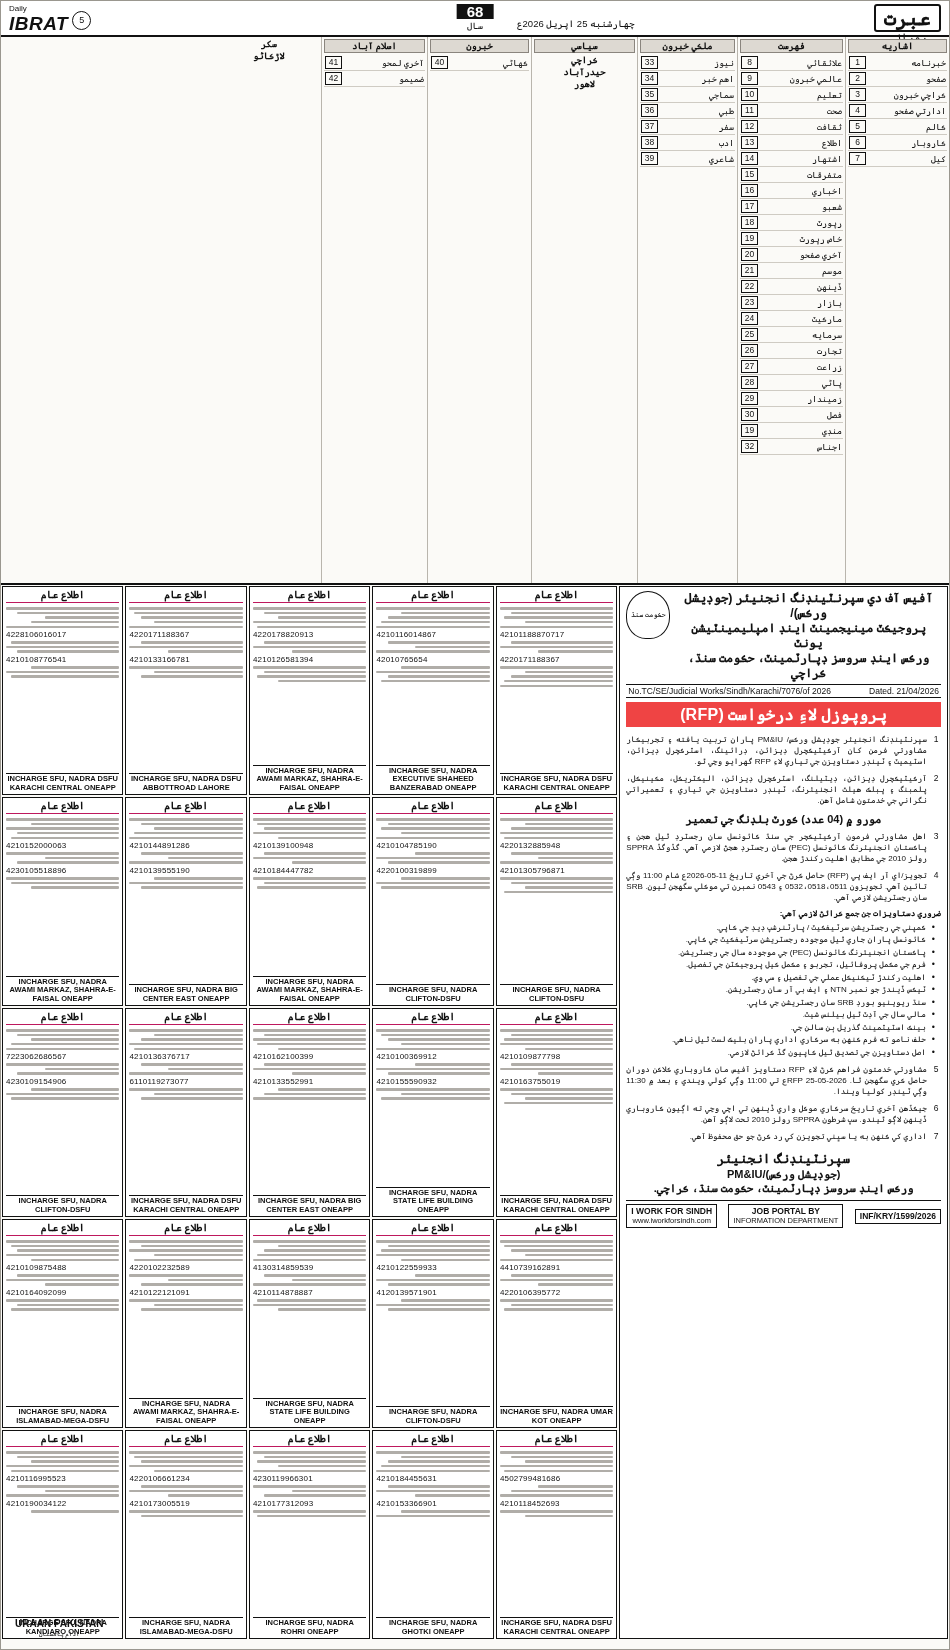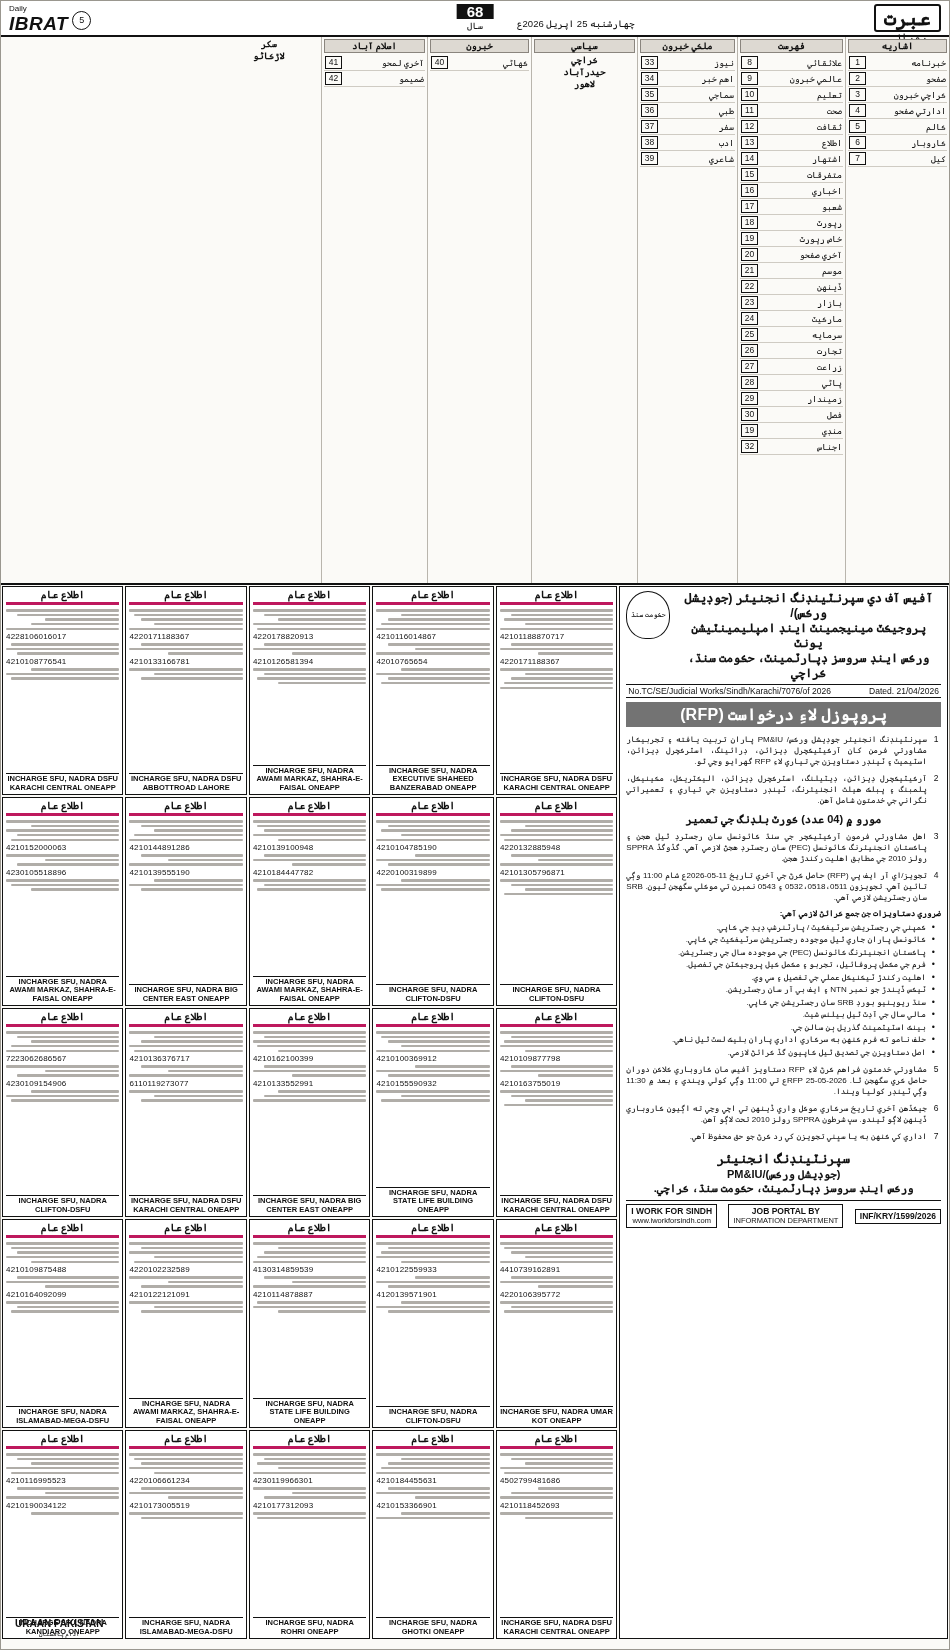--- a/index.html
+++ b/index.html
@@ -77,21 +77,21 @@
   .ads-left{
     width:620px;display:grid;grid-template-columns:repeat(5,1fr);
     grid-auto-rows:211px;box-sizing:border-box;
   }
   .adcell{
     border:1px solid #111;margin:1px;padding:2px 3px;box-sizing:border-box;
     display:flex;flex-direction:column;background:#fff;overflow:hidden;position:relative;
   }
   .ad-title{
     font-size:10px;font-weight:bold;text-align:center;color:#111;line-height:12px;
-    border-bottom:3px solid #be185d;padding-bottom:1px;margin-bottom:2px;
+    border-bottom:1px solid #be185d;padding-bottom:1px;margin-bottom:2px;
   }
   .ad-body{flex:1;overflow:hidden;}
   .ad-line{
     height:2.4px;background:#8e8a83;margin:2.2px 0;border-radius:1px;opacity:.7;
   }
   .ad-line.w1{width:100%}.ad-line.w2{width:90%}.ad-line.w3{width:78%}
   .ad-line.w4{width:96%}.ad-line.w5{width:66%}
   .ad-id{
     font-size:8px;color:#111;direction:ltr;text-align:left;letter-spacing:.2px;
     margin:1px 0;font-family:"Liberation Sans", sans-serif;
@@ -114,21 +114,21 @@
   .rfp-titles{flex:1;text-align:center;}
   .rfp-t1{font-size:12.5px;font-weight:bold;color:#111;line-height:15px;}
   .rfp-t2{font-size:12px;font-weight:bold;color:#111;line-height:15px;}
   .rfp-t3{font-size:12px;font-weight:bold;color:#111;line-height:15px;}
   .rfp-meta{
     display:flex;justify-content:space-between;font-size:8.5px;color:#111;
     direction:ltr;border-top:1px solid #111;border-bottom:1px solid #111;
     margin-top:3px;padding:1px 2px;
   }
   .rfp-banner{
-    background:#737373;color:#fff;text-align:center;font-size:16px;font-weight:bold;
+    background:#ef4444;color:#fff;text-align:center;font-size:16px;font-weight:bold;
     padding:3px 0;margin:4px 0;letter-spacing:.3px;
   }
   .rfp-item{display:flex;gap:4px;margin:3px 0;align-items:flex-start;}
   .rfp-num{font-size:8.5px;color:#111;flex:none;width:10px;text-align:center;}
   .rfp-txt{font-size:8px;color:#111;line-height:11px;text-align:justify;flex:1;}
   .rfp-sub{
     font-size:11px;font-weight:bold;text-align:center;color:#111;margin:4px 0 2px;
   }
   .rfp-bullets{margin:2px 6px 2px 0;padding:0;list-style:none;}
   .rfp-bullets li{

